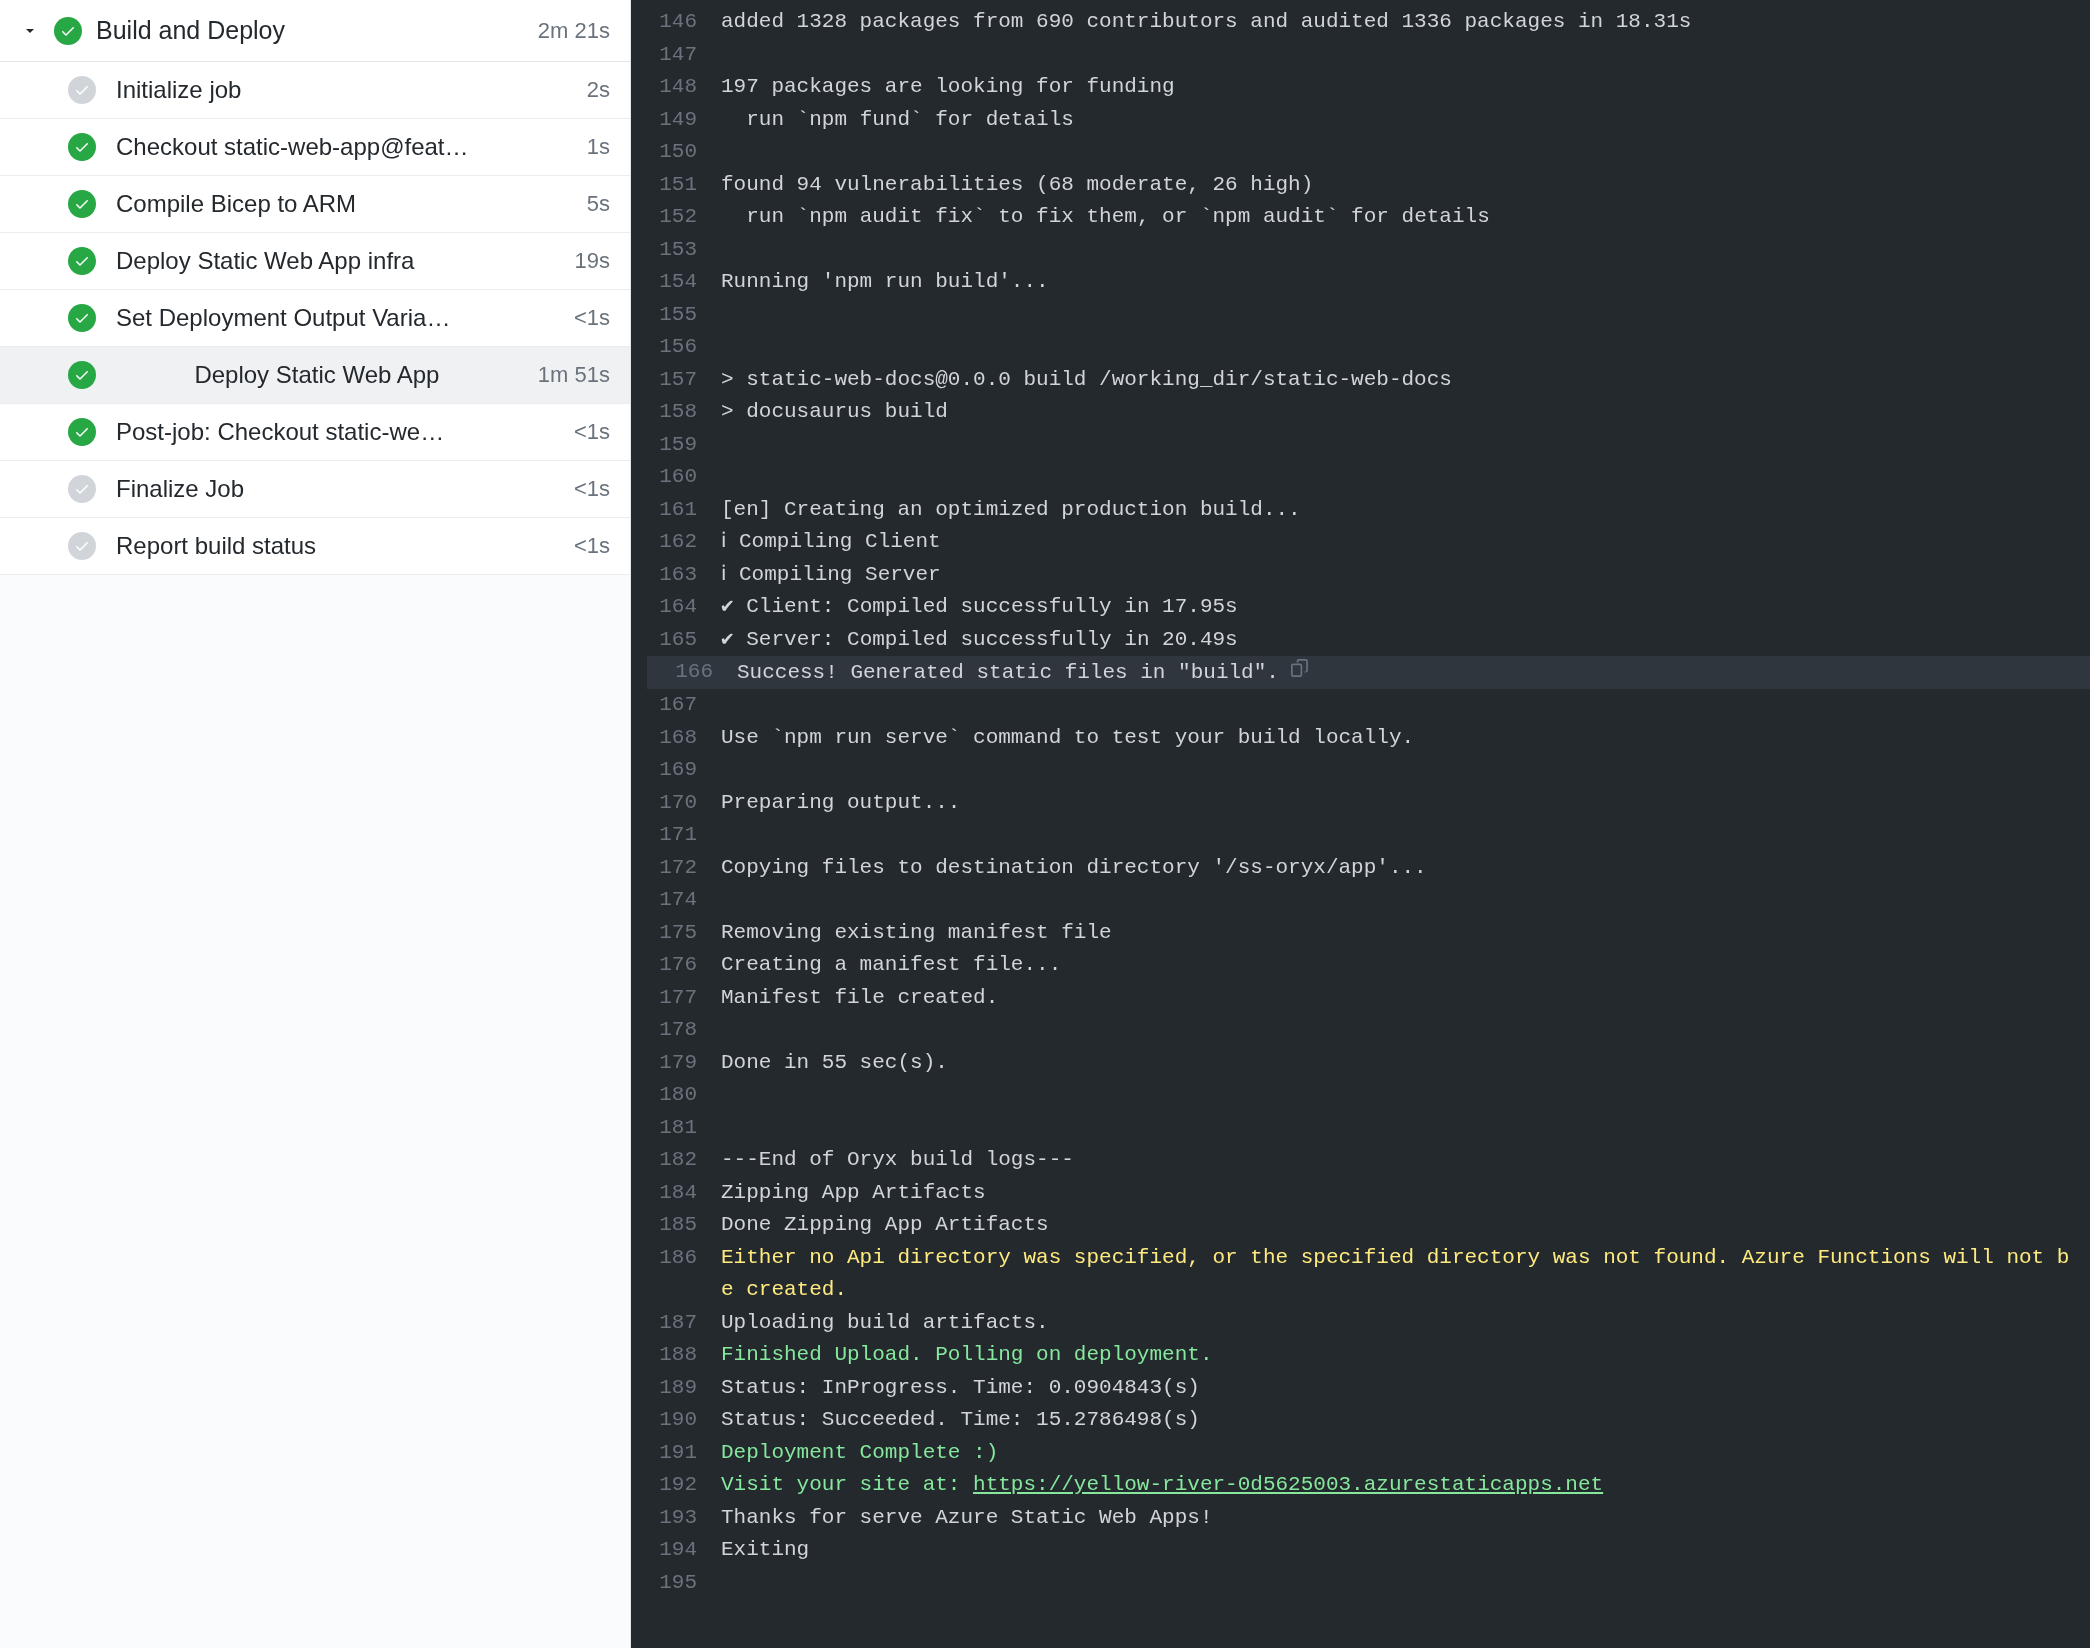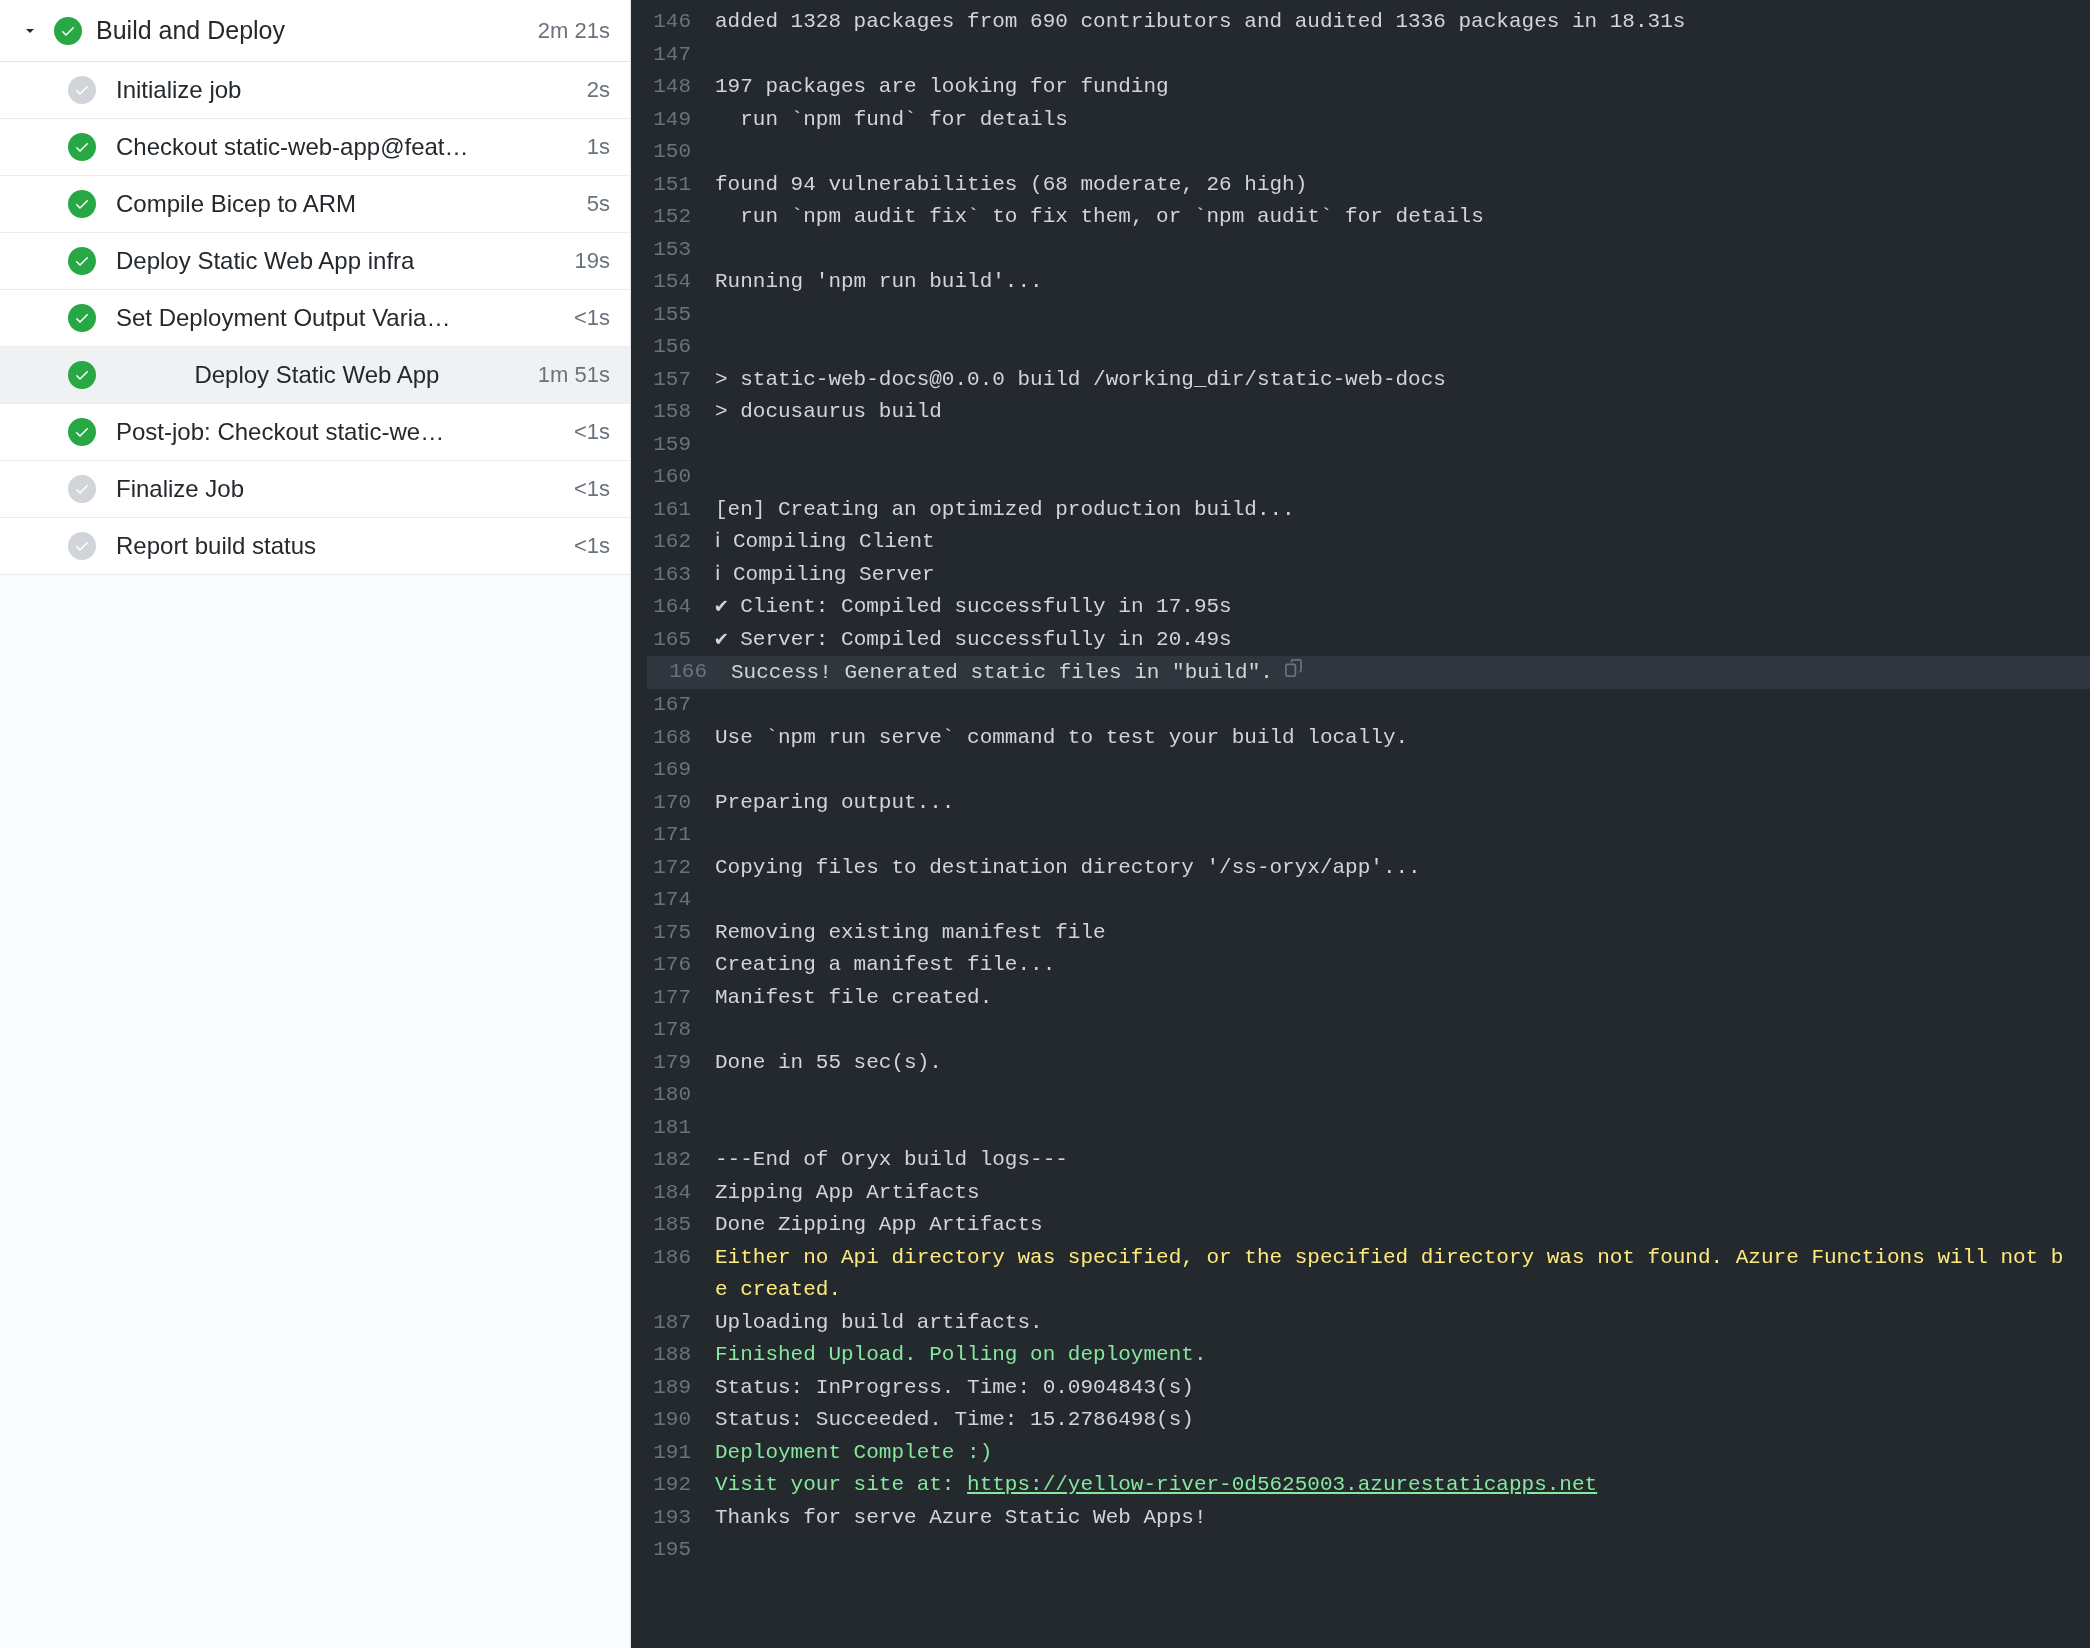--- a/index.html
+++ b/index.html
@@ -91,21 +91,21 @@
     overflow-y: auto;
     font-family: "SFMono-Regular", Consolas, "Liberation Mono", Menlo, monospace;
     font-size: 21px;
     line-height: 32.5px;
     color: #d1d5da;
     padding-top: 6px;
   }
   .log-line {
     display: flex;
     white-space: pre;
-    padding: 0 14px;
+    padding: 0 20px;
   }
   .log-line.hl {
     background: #2f363d;
     margin-left: 16px;
   }
   .ln {
     width: 70px;
     text-align: right;
     color: #6a737d;
     flex-shrink: 0;
@@ -270,14 +270,15 @@
     <div class="log-line"><span class="ln">184</span><span class="lt">Zipping App Artifacts</span></div>
     <div class="log-line"><span class="ln">185</span><span class="lt">Done Zipping App Artifacts</span></div>
     <div class="log-line"><span class="ln">186</span><span class="lt c-yellow">Either no Api directory was specified, or the specified directory was not found. Azure Functions will not be created.</span></div>
     <div class="log-line"><span class="ln">187</span><span class="lt">Uploading build artifacts.</span></div>
     <div class="log-line"><span class="ln">188</span><span class="lt c-green">Finished Upload. Polling on deployment.</span></div>
     <div class="log-line"><span class="ln">189</span><span class="lt">Status: InProgress. Time: 0.0904843(s)</span></div>
     <div class="log-line"><span class="ln">190</span><span class="lt">Status: Succeeded. Time: 15.2786498(s)</span></div>
     <div class="log-line"><span class="ln">191</span><span class="lt c-green">Deployment Complete :)</span></div>
     <div class="log-line"><span class="ln">192</span><span class="lt c-green"><span>Visit your site at: </span><a class="c-link">https://yellow-river-0d5625003.azurestaticapps.net</a></span></div>
     <div class="log-line"><span class="ln">193</span><span class="lt">Thanks for serve Azure Static Web Apps!</span></div>
+    <div class="log-line"><span class="ln">194</span><span class="lt">Exiting</span></div>
     <div class="log-line"><span class="ln">195</span><span class="lt"></span></div>
   </div>
 
 </body></html>

